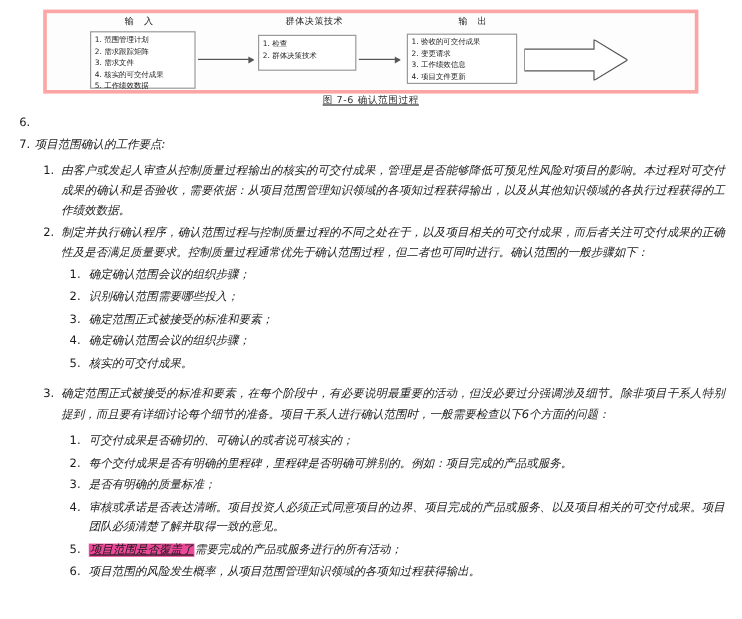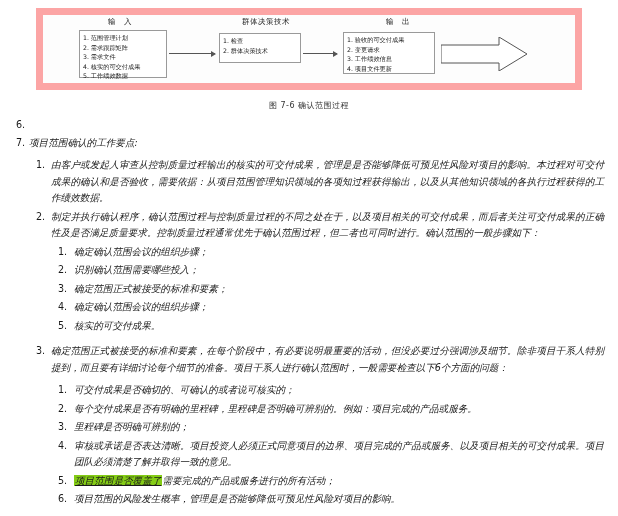--- a/index.html
+++ b/index.html
@@ -21,23 +21,23 @@
     box-sizing: border-box;
     padding: 6px 14px 0 14px;
   }
 
   
   .figure-wrap {
     margin: 2px 0 0 0;
   }
   .figure-box {
     position: relative;
-    border: 7px solid #fca5a5;
+    border: 3px solid #fca5a5;
     background: #fdfdfd;
-    height: 82px;
+    height: 70px;
     margin: 0 22px 0 22px;
     box-sizing: border-box;
   }
   .fig-headings {
     position: absolute;
     top: 2px;
     left: 0;
     right: 0;
     height: 12px;
     font-size: 7.5px;
@@ -89,22 +89,23 @@
     left: 398px;
     top: 22px;
     width: 86px;
     height: 34px;
   }
 
   .fig-caption {
     text-align: center;
     font-size: 8px;
     color: #333;
-    margin-top: 10px;
+    margin-top: 0;
     letter-spacing: 0.5px;
+    text-decoration: underline;
   }
 
   
   .body-area {
     margin-top: 6px;
     font-size: 9.6px;
     line-height: 1.72;
   }
   .lvl0 {
     margin: 1px 0 1px 2px;
@@ -129,21 +130,21 @@
   .lv1 { margin-left: 2px; }
   .lv1 .num { width: 13px; }
   .lv2 { margin-left: 22px; }
   .lv2 .num { width: 15px; }
   .lv3 { margin-left: 44px; }
   .lv3 .num { width: 16px; }
 
   .gap-sm { height: 4px; }
   .gap-md { height: 7px; }
   .hl-u {
-    background: #84cc16;
+    background: #ec4899;
     text-decoration: underline;
     padding: 0 1px;
   }
 
   
   .right-rule {
     position: absolute;
     right: 0;
     top: 0;
     width: 2px;
@@ -250,33 +251,33 @@
     <div class="num-item lv3">
       <span class="num">1.</span>
       <span class="txt">可交付成果是否确切的、可确认的或者说可核实的；</span>
     </div>
     <div class="num-item lv3">
       <span class="num">2.</span>
       <span class="txt">每个交付成果是否有明确的里程碑，里程碑是否明确可辨别的。例如：项目完成的产品或服务。</span>
     </div>
     <div class="num-item lv3">
       <span class="num">3.</span>
-      <span class="txt">里程碑是否明确可辨别的；</span>
+      <span class="txt">是否有明确的质量标准；</span>
     </div>
     <div class="num-item lv3">
       <span class="num">4.</span>
       <span class="txt">审核或承诺是否表达清晰。项目投资人必须正式同意项目的边界、项目完成的产品或服务、以及项目相关的可交付成果。项目团队必须清楚了解并取得一致的意见。</span>
     </div>
 
     <div class="num-item lv3">
       <span class="num">5.</span>
       <span class="txt"><span class="hl-u">项目范围是否覆盖了</span><span>需要完成的产品或服务进行的所有活动；</span></span>
     </div>
 
     <div class="num-item lv3">
       <span class="num">6.</span>
-      <span class="txt">项目范围的风险发生概率，管理是是否能够降低可预见性风险对项目的影响。</span>
+      <span class="txt">项目范围的风险发生概率，从项目范围管理知识领域的各项知过程获得输出。</span>
     </div>
 
   </div>
 
   <div class="right-rule"></div>
 </div>
 
 </body></html>

